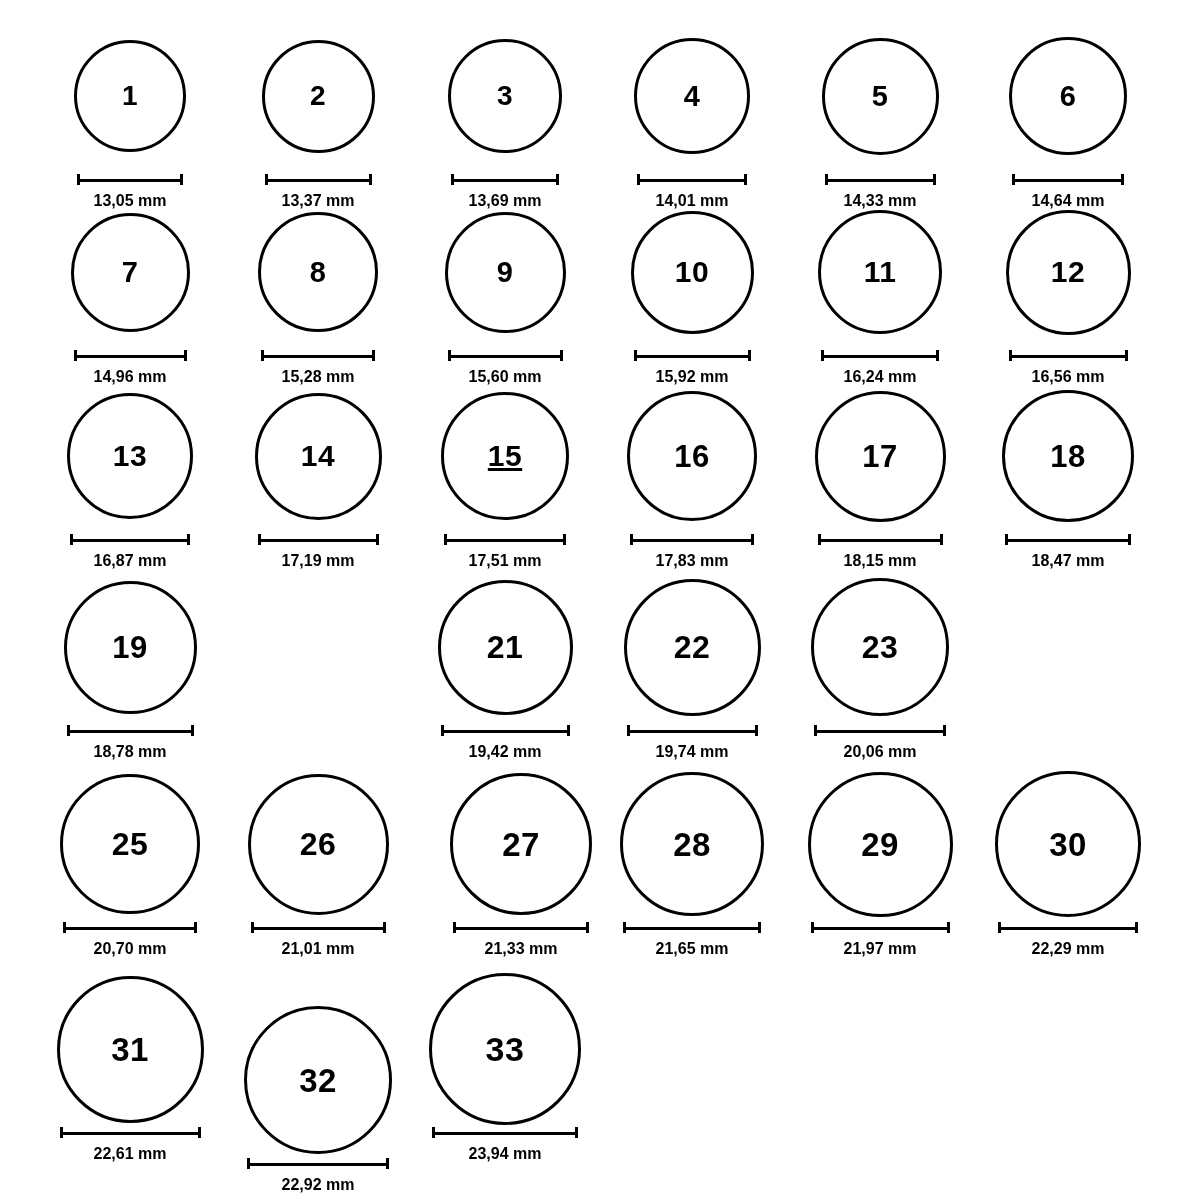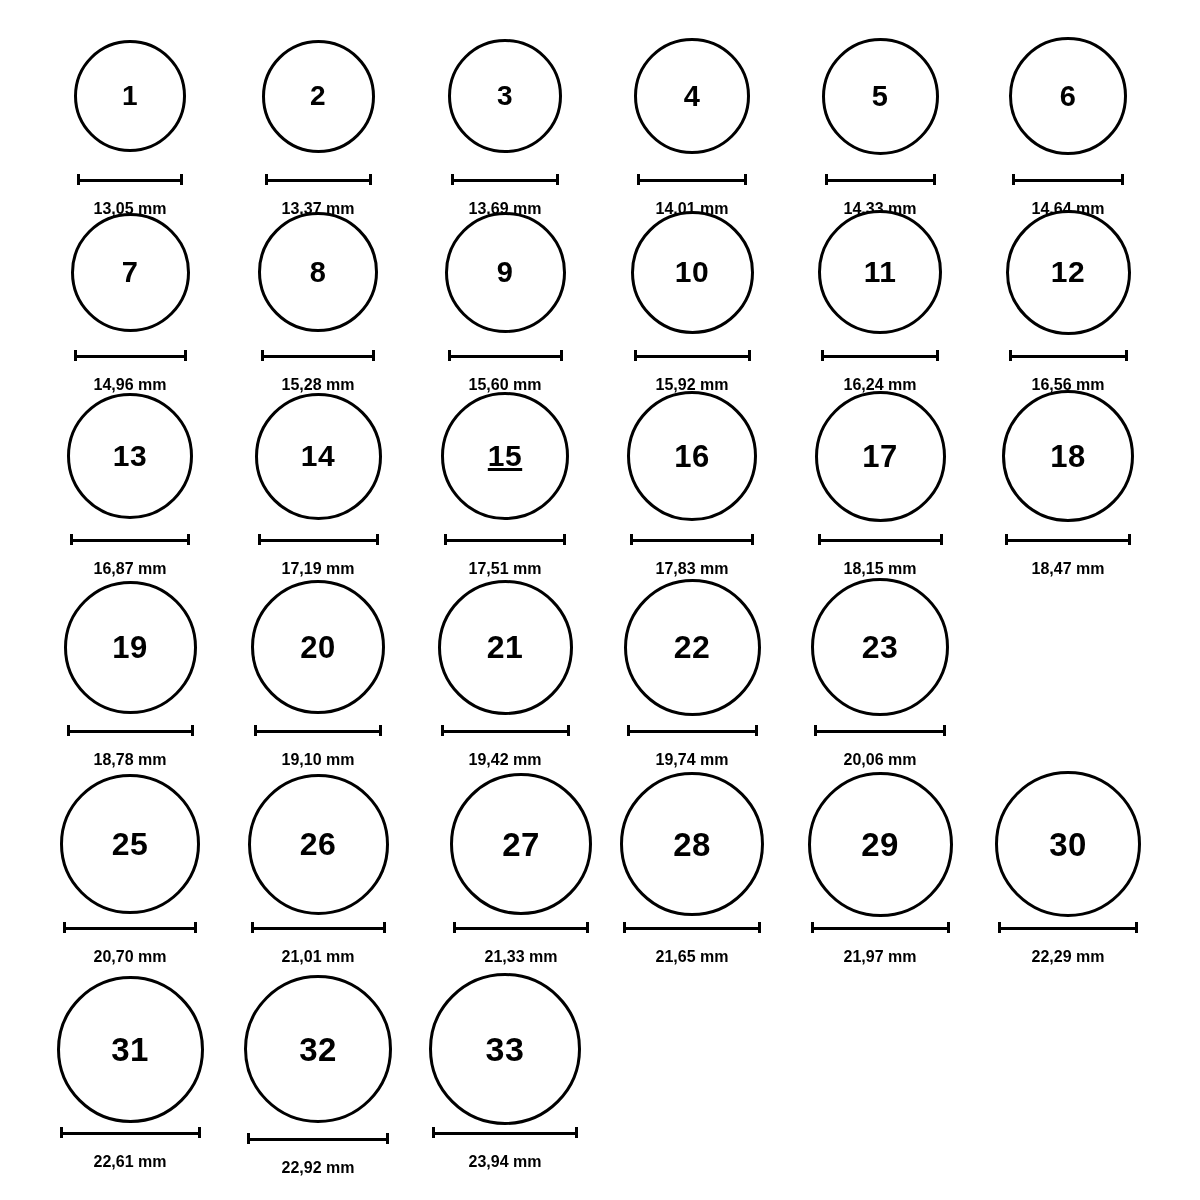--- a/index.html
+++ b/index.html
@@ -69,21 +69,21 @@
     top: 0;
     width: 3px;
     height: 11px;
     background: #000000;
   }
   .dim-bar .cap.left { left: 0; }
   .dim-bar .cap.right { right: 0; }
   .dim-label {
     font-size: 16px;
     font-weight: bold;
-    margin-top: 16px;
+    margin-top: 8px;
     white-space: nowrap;
     line-height: 1;
   }
 </style>
 </head>
 <body>
 
 <div id="chart">
     <div class="ring-cell" style="left: 50px; top: 18px; width: 160px;">
       <div class="circle-wrap" style="height: 156px;">
@@ -344,34 +344,20 @@
         </div>
       </div>
       <div class="dim-wrap">
         <div class="dim-bar" style="width: 127px;">
           <span class="cap left"></span>
           <span class="cap right"></span>
         </div>
         <div class="dim-label">18,78 mm</div>
       </div>
     </div>
-    <div class="ring-cell" style="left: 238px; top: 569px; width: 160px;">
-      <div class="circle-wrap" style="height: 156px;">
-        <div class="circle" style="width: 134px; height: 134px;">
-          <span class="size-number" style="font-size: 31px;">20</span>
-        </div>
-      </div>
-      <div class="dim-wrap">
-        <div class="dim-bar" style="width: 128px;">
-          <span class="cap left"></span>
-          <span class="cap right"></span>
-        </div>
-        <div class="dim-label">19,10 mm</div>
-      </div>
-    </div>
     <div class="ring-cell" style="left: 425px; top: 569px; width: 160px;">
       <div class="circle-wrap" style="height: 156px;">
         <div class="circle" style="width: 135px; height: 135px;">
           <span class="size-number" style="font-size: 32px;">21</span>
         </div>
       </div>
       <div class="dim-wrap">
         <div class="dim-bar" style="width: 129px;">
           <span class="cap left"></span>
           <span class="cap right"></span>
@@ -498,21 +484,21 @@
         </div>
       </div>
       <div class="dim-wrap">
         <div class="dim-bar" style="width: 141px;">
           <span class="cap left"></span>
           <span class="cap right"></span>
         </div>
         <div class="dim-label">22,61 mm</div>
       </div>
     </div>
-    <div class="ring-cell" style="left: 238px; top: 971px; width: 160px; gap: 6px;">
+    <div class="ring-cell" style="left: 238px; top: 1002px; width: 160px;">
       <div class="circle-wrap" style="height: 156px;">
         <div class="circle" style="width: 148px; height: 148px;">
           <span class="size-number" style="font-size: 33px;">32</span>
         </div>
       </div>
       <div class="dim-wrap">
         <div class="dim-bar" style="width: 142px;">
           <span class="cap left"></span>
           <span class="cap right"></span>
         </div>

